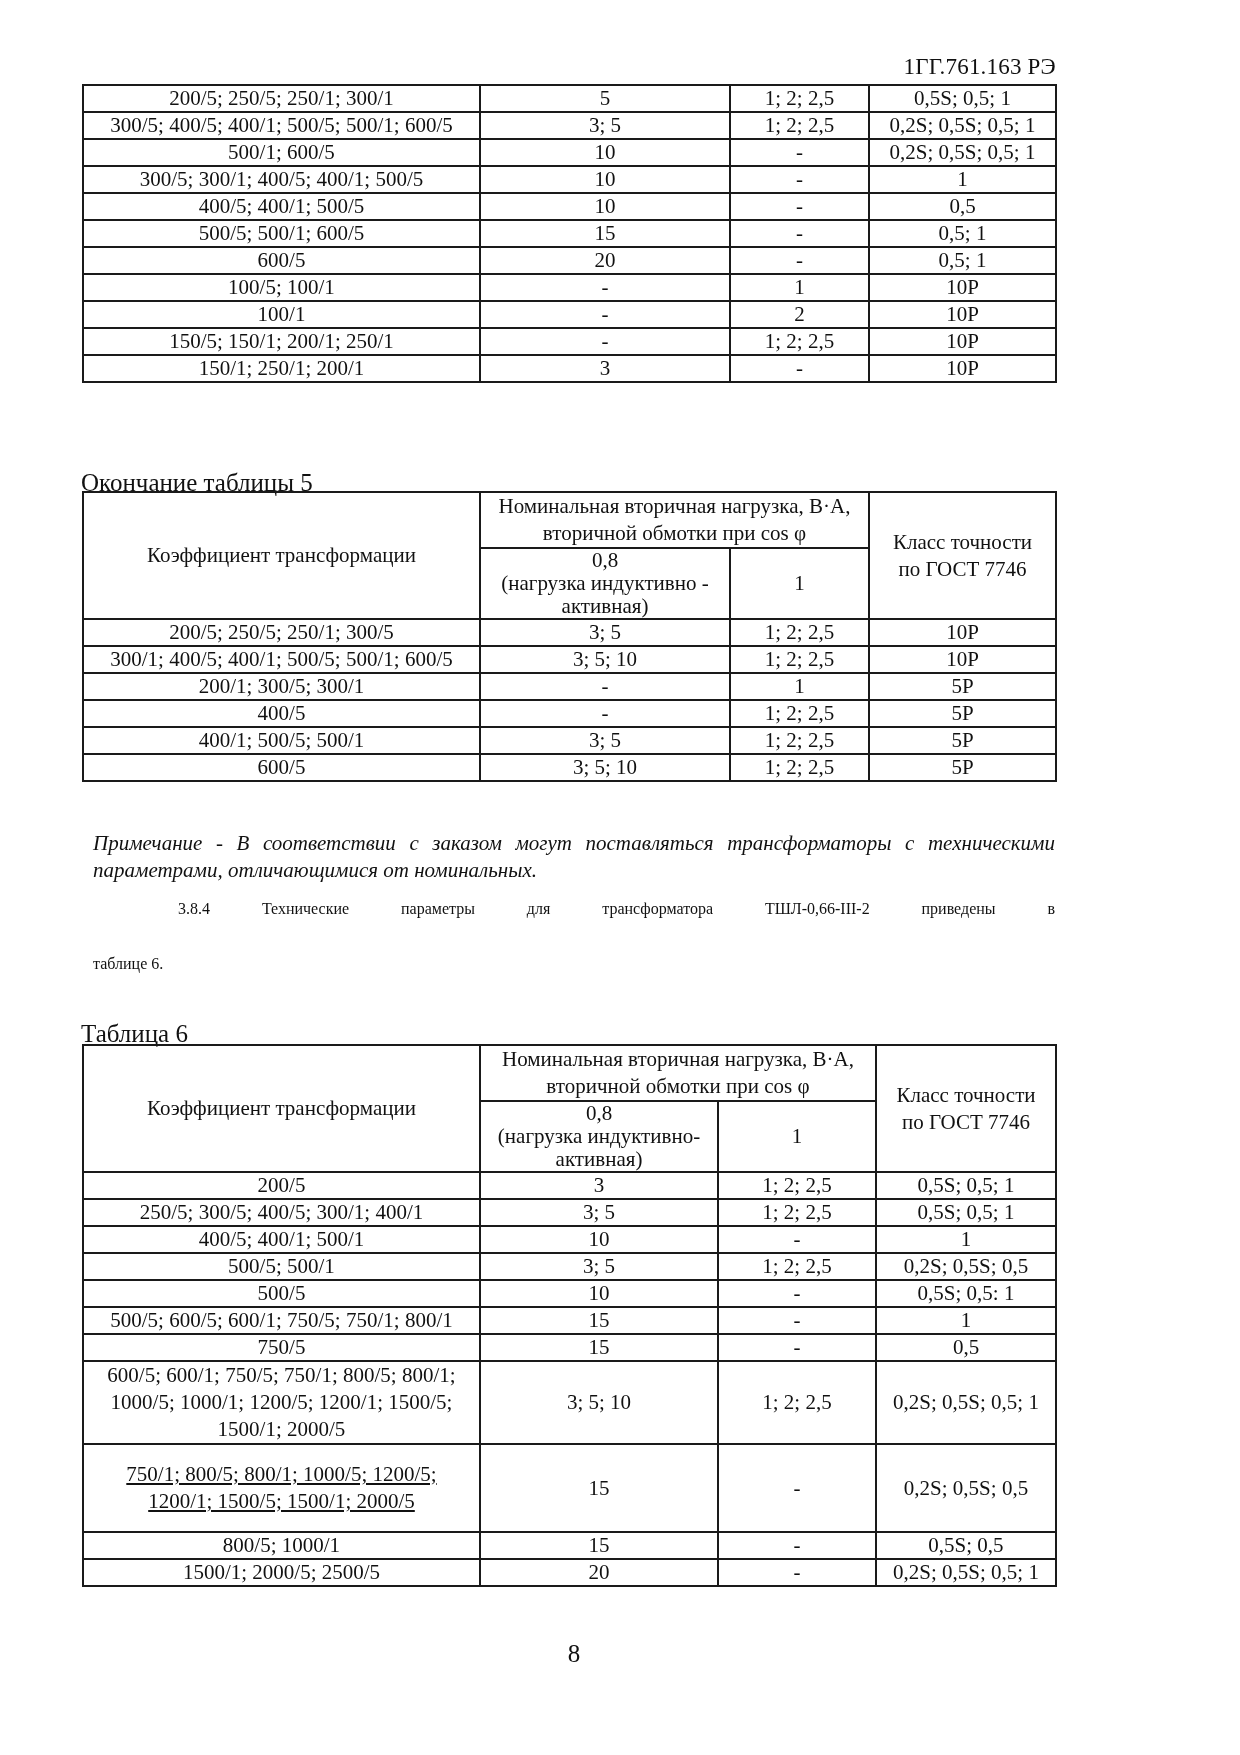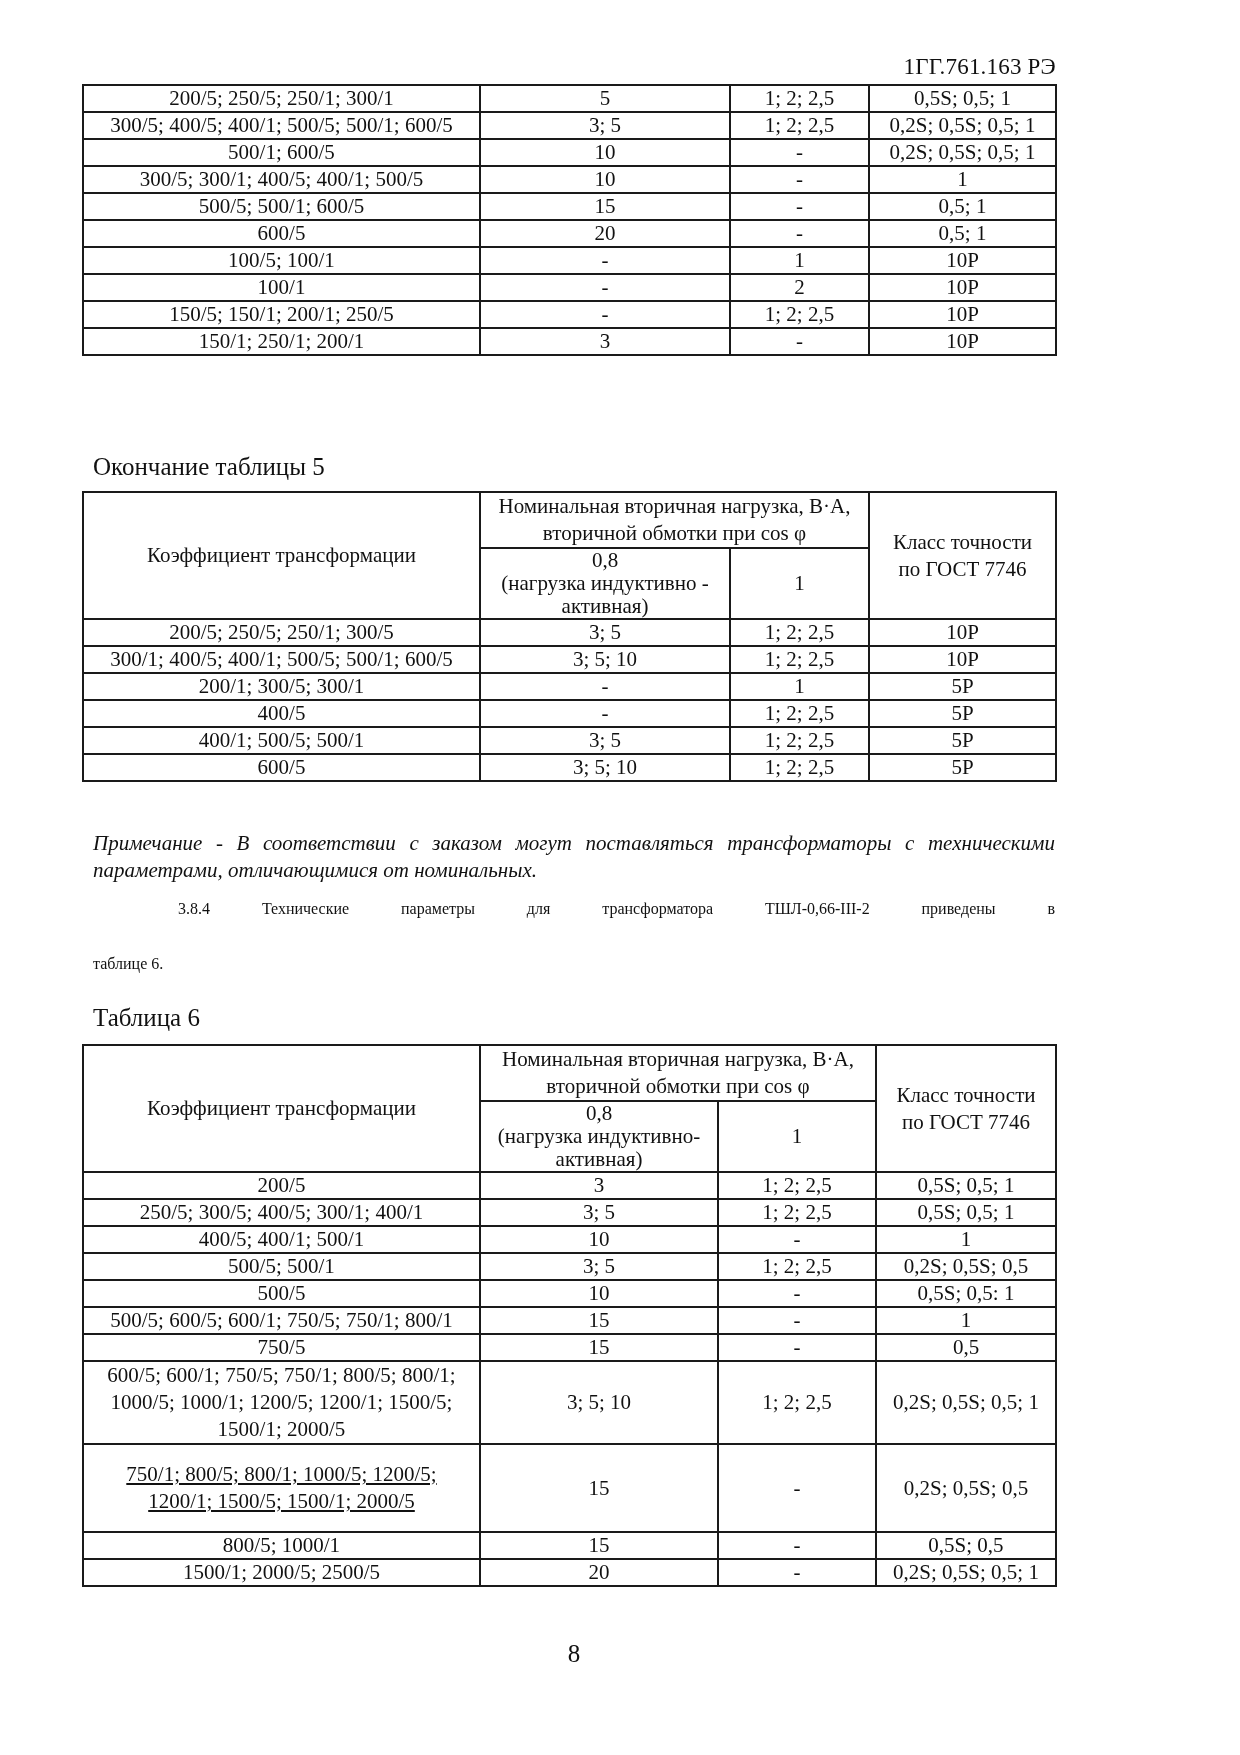--- a/index.html
+++ b/index.html
@@ -19,21 +19,21 @@
     table.t td {
       border: 2px solid #1a1a1a; text-align: center; vertical-align: middle;
       padding: 0 2px; height: 25px; white-space: nowrap;
     }
     table.t td.wrap { white-space: normal; line-height: 27px; }
     table.t td.hdr { line-height: 27px; white-space: normal; }
     table.t td.hdr-small { line-height: 23px; white-space: normal; font-size: 21px; }
     #table5a { top: 84px; }
     #table5b { top: 491px; }
     #table6 { top: 1044px; }
-    .caption { position: absolute; left: 93px; font-size: 25px; }
+    .caption { position: absolute; left: 81px; font-size: 25px; margin-top: 16px; }
     #caption5 { top: 453px; }
     #caption6 { top: 1004px; }
     .note {
       position: absolute; left: 93px; top: 830px; width: 962px;
       font-size: 21px; line-height: 27px; text-align: justify;
       text-align-last: left;
       font-style: italic;
     }
     .note .l1 { display: block; text-align: justify; text-align-last: justify; }
     .para {
@@ -77,20 +77,26 @@
         <td>-</td>
         <td>0,2S; 0,5S; 0,5; 1</td>
       </tr>
       <tr>
         <td>300/5; 300/1; 400/5; 400/1; 500/5</td>
         <td>10</td>
         <td>-</td>
         <td>1</td>
       </tr>
       <tr>
+        <td>400/5; 400/1; 500/5</td>
+        <td>10</td>
+        <td>-</td>
+        <td>0,5</td>
+      </tr>
+      <tr>
         <td>500/5; 500/1; 600/5</td>
         <td>15</td>
         <td>-</td>
         <td>0,5; 1</td>
       </tr>
       <tr>
         <td>600/5</td>
         <td>20</td>
         <td>-</td>
         <td>0,5; 1</td>
@@ -101,21 +107,21 @@
         <td>1</td>
         <td>10P</td>
       </tr>
       <tr>
         <td>100/1</td>
         <td>-</td>
         <td>2</td>
         <td>10P</td>
       </tr>
       <tr>
-        <td>150/5; 150/1; 200/1; 250/5</td>
+        <td>150/5; 150/1; 200/1; 250/1</td>
         <td>-</td>
         <td>1; 2; 2,5</td>
         <td>10P</td>
       </tr>
       <tr>
         <td>150/1; 250/1; 200/1</td>
         <td>3</td>
         <td>-</td>
         <td>10P</td>
       </tr>

